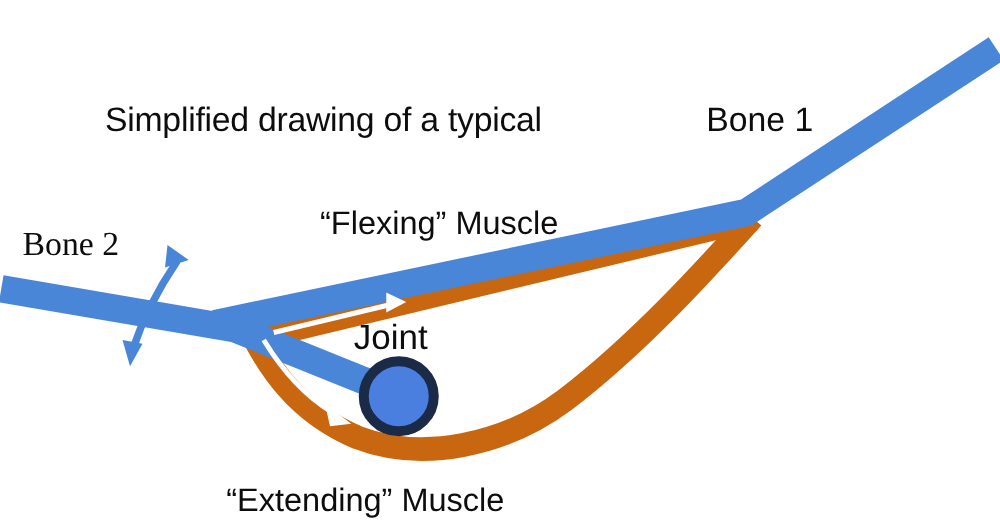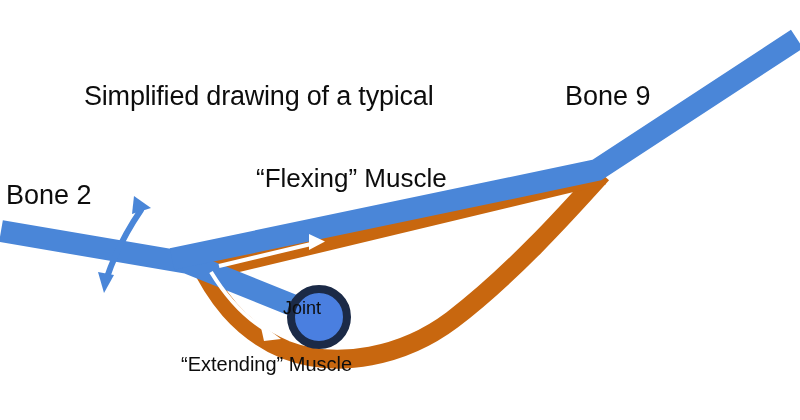--- a/index.html
+++ b/index.html
@@ -38,39 +38,39 @@
     top: 10px;
     font-size: 27px;
     letter-spacing: -0.2px;
   }
   #label-bone1 {
     left: 565px;
     top: 79px;
     font-size: 27px;
   }
   #label-bone2 {
-    left: 6px;
+    left: 18px;
     top: 178px;
     font-size: 27px;
+    font-family: Liberation Serif, serif;
   }
   #label-flexing {
     left: 256px;
     top: 162px;
     font-size: 26px;
   }
   #label-joint {
     left: 283px;
     top: 252px;
-    font-size: 18px;
-    margin-top: 45px;
+    font-size: 28px;
   }
   #label-extending {
     left: 181px;
-    top: 352px;
-    font-size: 20px;
+    top: 384px;
+    font-size: 26px;
   }
 </style>
 </head>
 <body>
 
 <div id="diagram-root">
 
   <svg id="diagram-svg" viewBox="0 0 800 420">
 
     <path d="M 196 256
@@ -101,19 +101,19 @@
       <path d="M 134 196 L 151 208 L 132 214 Z" fill="#4a86d8"></path>
       <path d="M 98 272 L 104 293 L 114 275 Z" fill="#4a86d8"></path>
     </g>
 
   </svg>
 
   <div id="title-block" class="label">
     <div>Simplified drawing of a typical</div>
   </div>
 
-  <div id="label-bone1" class="label">Bone 9</div>
+  <div id="label-bone1" class="label">Bone 1</div>
   <div id="label-bone2" class="label">Bone 2</div>
   <div id="label-flexing" class="label">“Flexing” Muscle</div>
   <div id="label-joint" class="label">Joint</div>
   <div id="label-extending" class="label">“Extending” Muscle</div>
 
 </div>
 
 </body></html>

